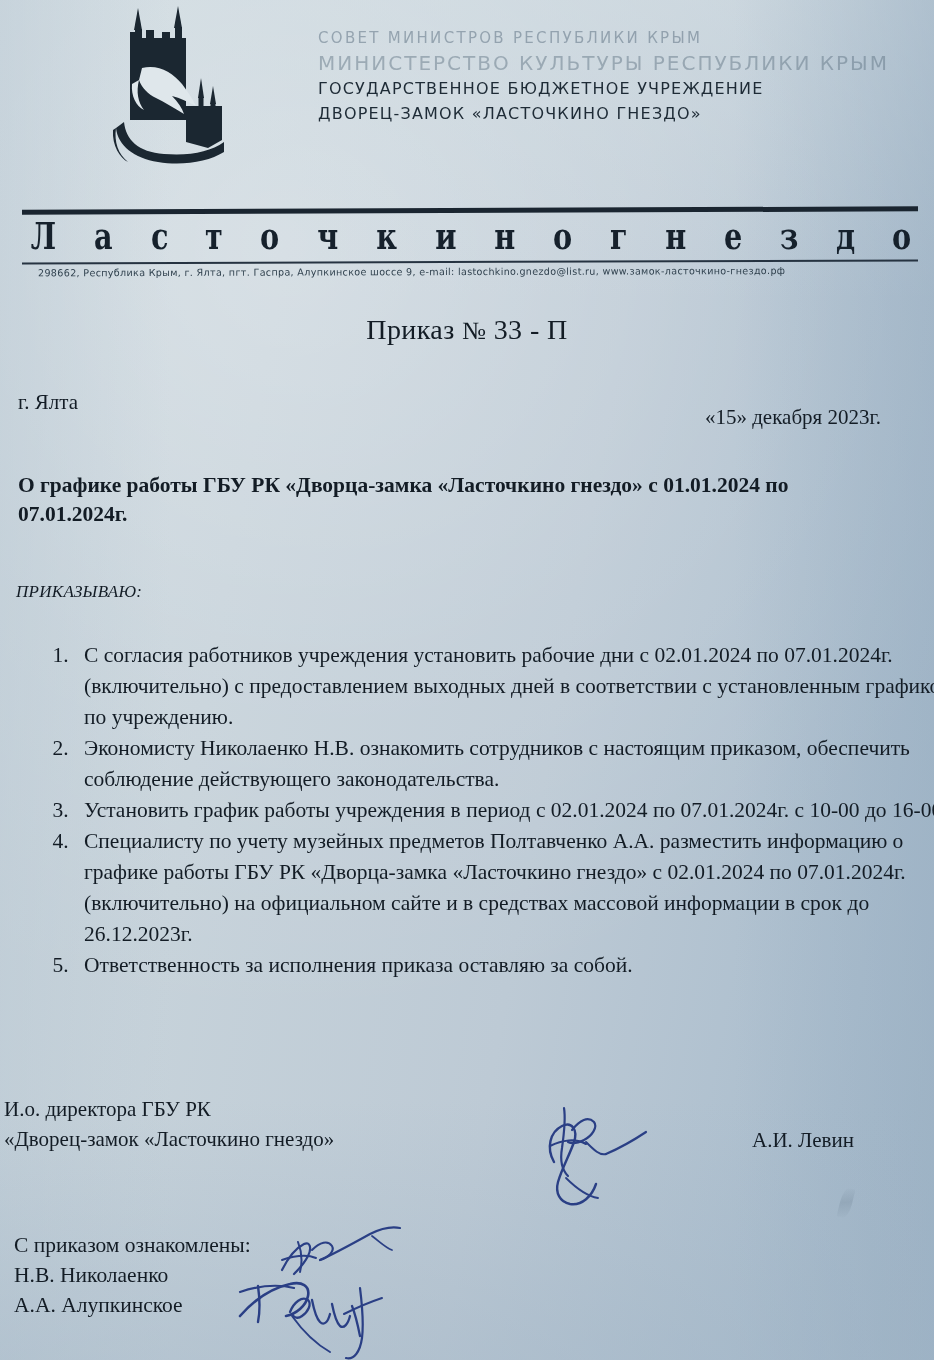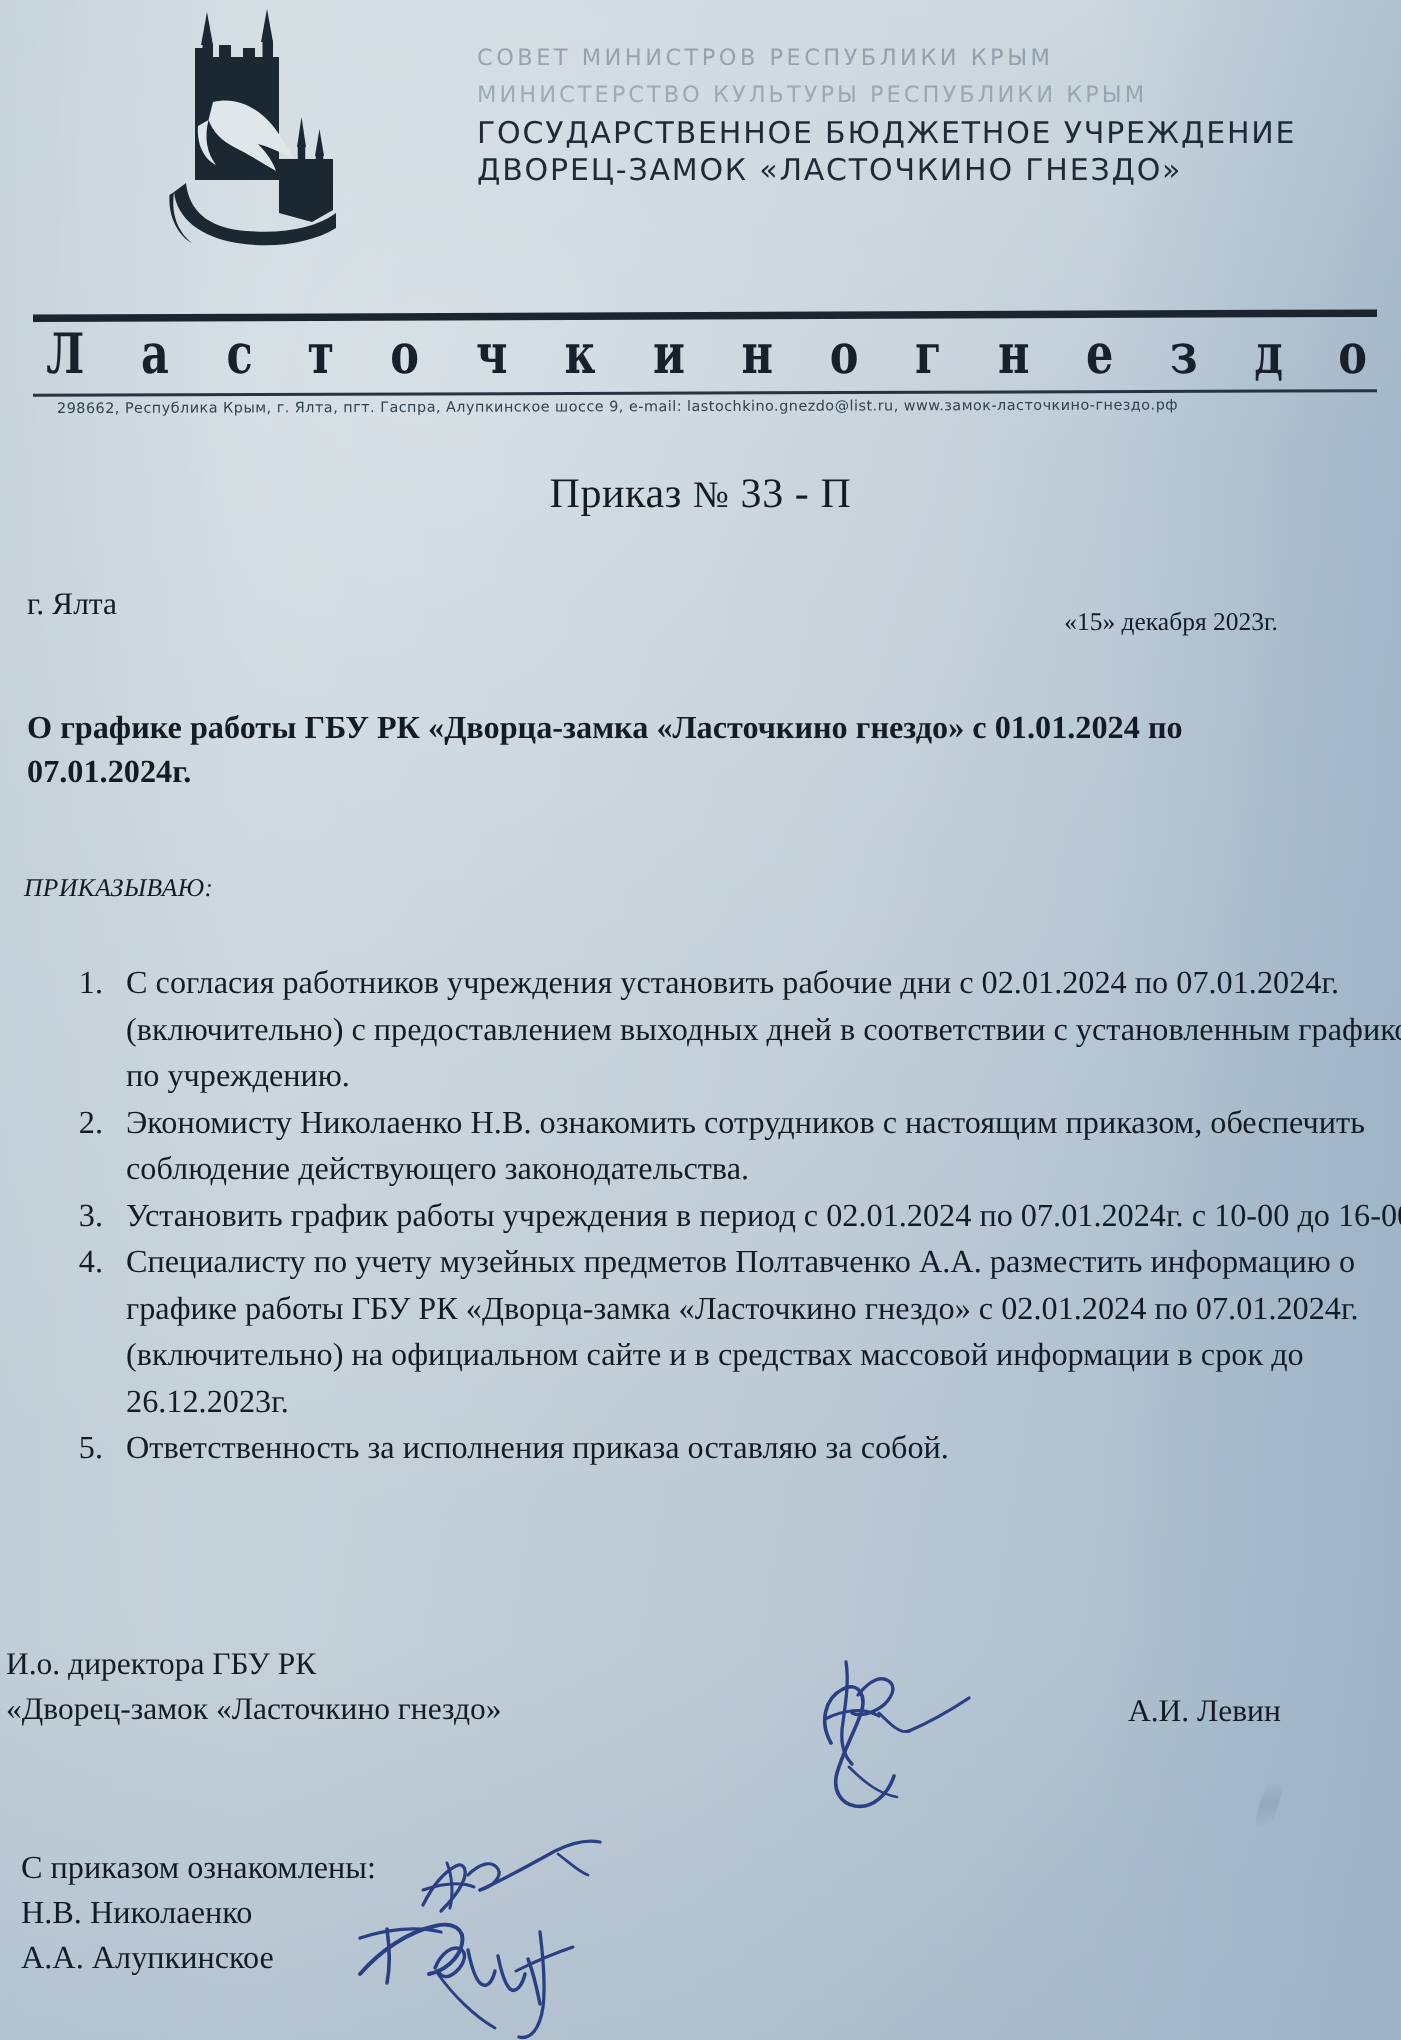--- a/index.html
+++ b/index.html
@@ -88,26 +88,26 @@
     white-space: nowrap;
     color: #2b3a47;
   }
   .org-line.faded-1 {
     color: rgba(92,112,128,0.52);
     font-size: 15px;
     letter-spacing: 2.3px;
   }
   .org-line.faded-2 {
     color: rgba(86,106,123,0.44);
-    font-size: 15px;
+    font-size: 20px;
     letter-spacing: 2.0px;
   }
   .org-line.strong {
     color: #1e2b36;
-    font-size: 20px;
+    font-size: 16px;
     letter-spacing: 1.2px;
   }
 
   
   #banner {
     position: absolute;
     left: 22px; top: 208px;
     width: 896px;
   }
   .rule-top {
@@ -166,21 +166,22 @@
   #city {
     position: absolute;
     left: 18px; top: 390px;
     font-size: 21px;
   }
   #date {
     position: absolute;
     left: 0; top: 405px;
     width: 852px;
     text-align: right;
-    font-size: 17px;
+    font-size: 21px;
+    padding-left: 29px;
   }
   #subject {
     position: absolute;
     left: 18px; top: 471px;
     width: 880px;
     font-size: 21.5px;
     font-weight: bold;
     line-height: 29px;
   }
   #command-word {

